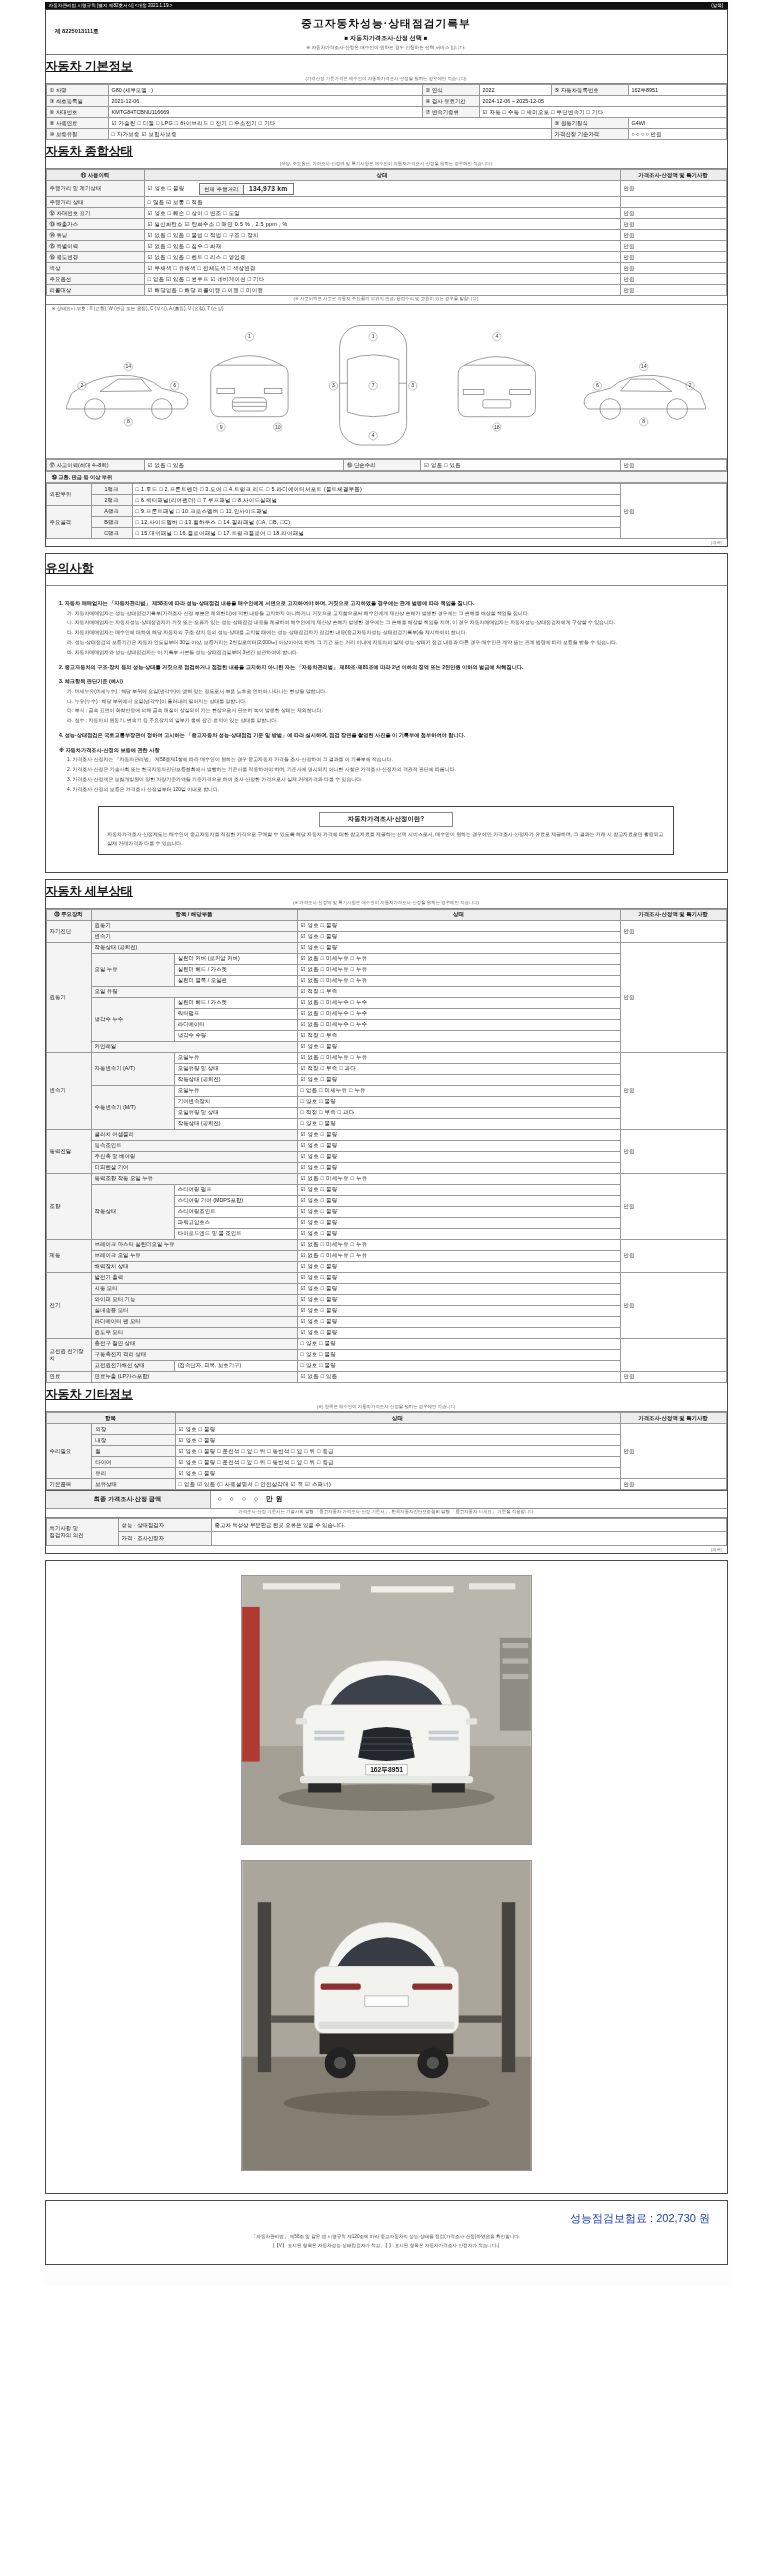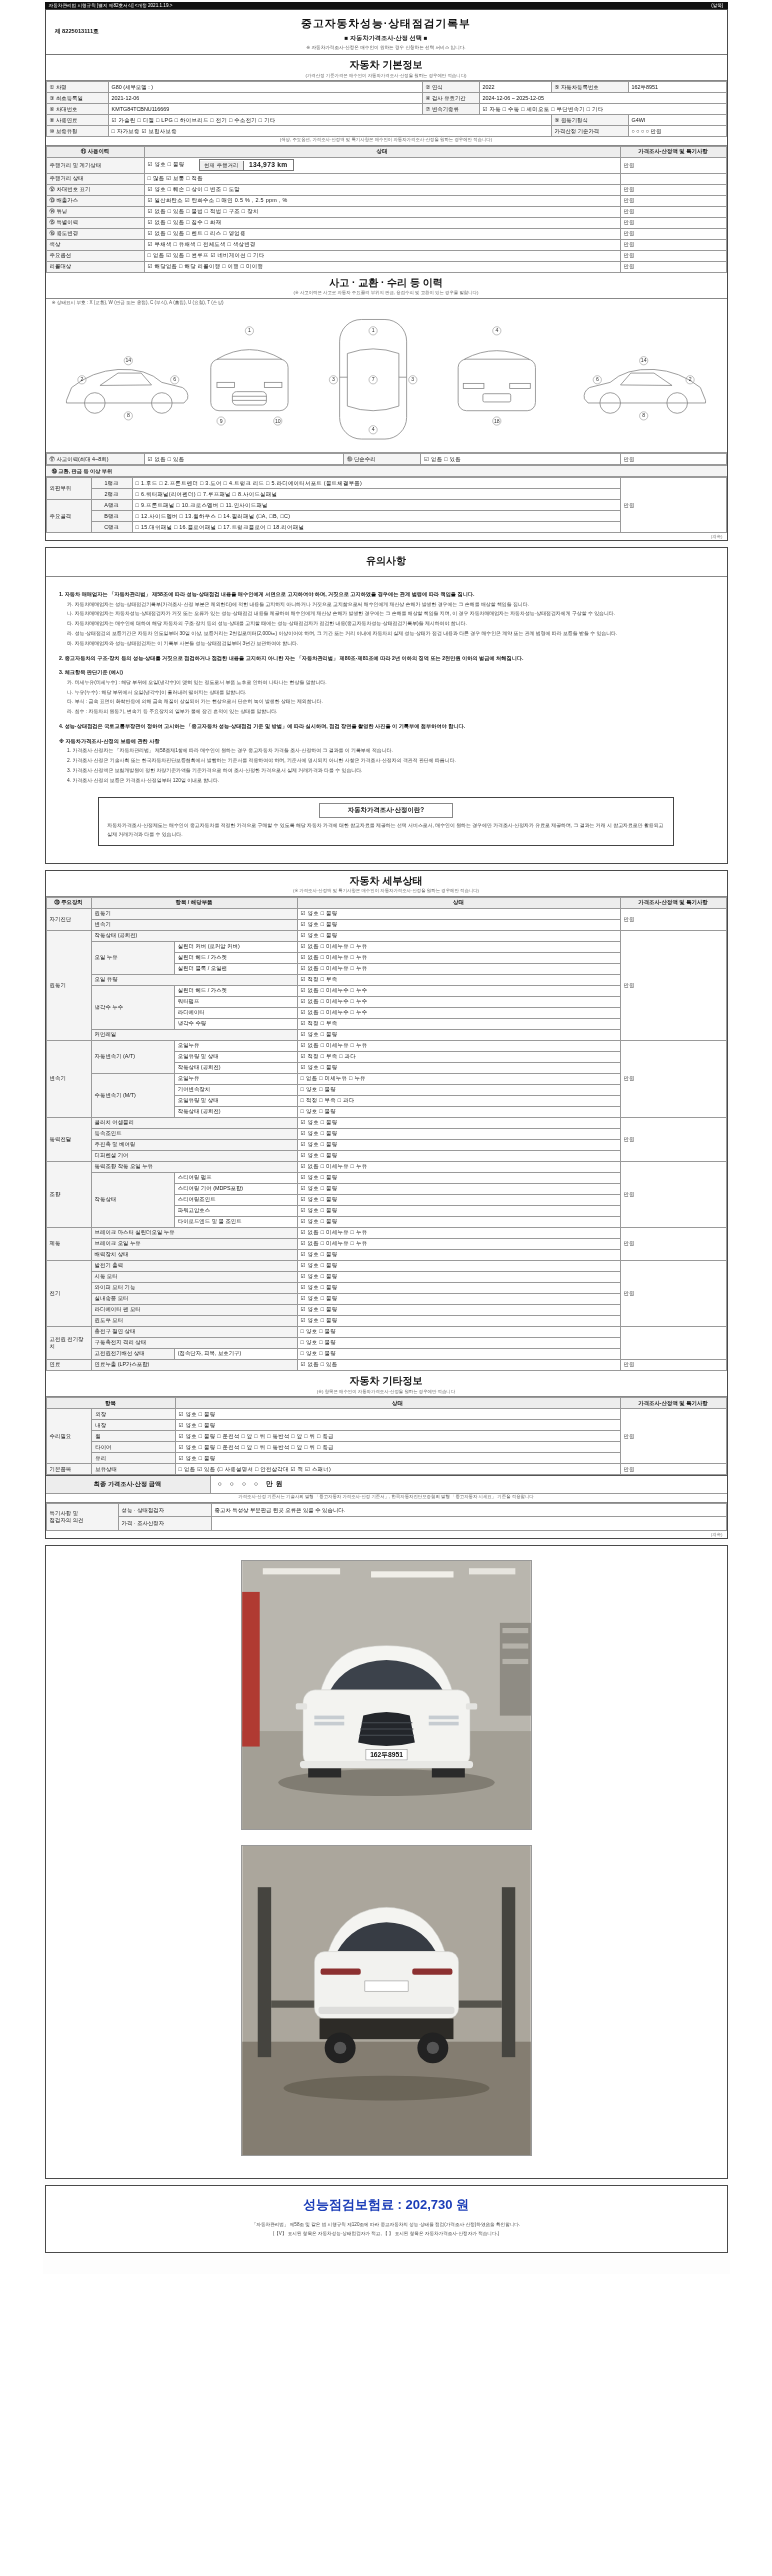--- a/index.html
+++ b/index.html
@@ -18,21 +18,21 @@
   .block {
     width: 683px; margin: 0 auto 6.2px; background: #fff;
     border: 0.5px solid #4a4a4a;
   }
   .doc-head { position: relative; padding: 7.2px 9.3px 4.1px; border-bottom: 0.5px solid #777; }
   .doc-no { position: absolute; left: 9.3px; top: 17.5px; font-size: 5.7px; font-weight: bold; }
   .doc-title { text-align: center; font-size: 10.8px; font-weight: bold; letter-spacing: 1px; }
   .doc-sub { text-align: center; font-size: 6.2px; font-weight: bold; margin-top: 3.1px; }
   .doc-subnote { text-align: center; font-size: 4.6px; color: #555; margin-top: 1.5px; }
 
-  .sec-title { text-align: center; font-weight: bold; font-size: 10px; padding: 3.1px 0 0.5px; }
+  .sec-title { text-align: left; font-weight: bold; font-size: 12px; padding: 3.1px 0 0.5px; text-decoration: underline; }
   .sec-note { text-align: center; font-size: 4.4px; color: #666; padding-bottom: 2.6px; border-bottom: 0.5px solid #888; }
 
   table.frm { width: 100%; border-collapse: collapse; }
   table.frm th, table.frm td {
     border: 0.5px solid #9a9a9a; font-size: 5.4px; padding: 1.5px 3.1px;
     vertical-align: middle; font-weight: normal; text-align: left;
   }
   table.frm th { background: #ededed; text-align: center; font-weight: bold; }
   td.lbl, td.group, td.part { background: #f4f4f4; }
   td.group { text-align: center; font-weight: bold; width: 45px; }
@@ -59,21 +59,21 @@
   .note-n1 { font-size: 5.2px; font-weight: bold; margin: 5.2px 0 1.5px; line-height: 1.75; }
   .note-n2 { font-size: 4.9px; color: #333; margin: 1px 0 1px 8.2px; line-height: 1.8; }
   .qbox { border: 0.8px solid #444; margin: 11.3px auto 3.1px; width: 88%; padding: 5.2px 8.2px; }
   .qbox-title { text-align: center; font-weight: bold; font-size: 6.4px; border: 0.5px solid #888; width: 134px; margin: 0 auto 4.1px; padding: 2.1px; }
   .qbox-text { font-size: 4.9px; line-height: 1.8; color: #333; }
 
   .photos-body { padding: 7.2px 0 15.5px; text-align: center; }
   .photo-frame { display: inline-block; border: 0.5px solid #999; margin: 7.2px auto; line-height: 0; }
 
   .sign-body { padding: 6.2px 11.3px 13.4px; }
-  .insurance { text-align: center; font-size: 13px; font-weight: bold; color: #1b3db8; padding: 3.1px 5.2px 7.2px; }
+  .insurance { text-align: right; font-size: 11px; font-weight: normal; color: #1b3db8; padding: 3.1px 5.2px 7.2px; }
   .sign-line { text-align: center; font-size: 4.6px; color: #444; line-height: 1.9; }
   .tiny-right { text-align: right; font-size: 4.4px; color: #888; padding: 1px 4.1px; }
 </style>
 </head>
 <body>
 
 <div class="canvas">
 
   <div class="topstrip">
     <span>자동차관리법 시행규칙 [별지 제82호서식] &lt;개정 2021.1.19.&gt;</span>
@@ -120,20 +120,21 @@
       </tr>
       <tr>
         <td class="lbl">⑩ 보증유형</td>
         <td class="val chk" colspan="3">□ 자가보증   ☑ 보험사보증</td>
         <td class="lbl">가격산정 기준가격</td>
         <td class="val">○ ○ ○ ○  만원</td>
       </tr>
     </tbody>
       </table>
 
+    <div class="sec-title">자동차 종합상태</div>
     <div class="sec-note">(색상, 주요옵션, 가격조사·산정액 및 특기사항은 매수인이 자동차가격조사·산정을 원하는 경우에만 적습니다)</div>
     <table class="frm">
       <thead>
         <tr>
           <th style="width:98px">⑪ 사용이력</th>
           <th>상태</th>
           <th style="width:106px">가격조사·산정액 및 특기사항</th>
         </tr>
       </thead>
       <tbody id="comp-body">
@@ -183,21 +184,20 @@
             <td class="price">만원</td>
           </tr>
           <tr>
             <td class="lbl">리콜대상</td>
             <td class="state chk"><span>☑ 해당없음   □ 해당        리콜이행   □ 이행   □ 미이행</span></td>
             <td class="price">만원</td>
           </tr>
         </tbody>
     </table>
 
-    <div class="sec-title">사고 · 교환 · 수리 등 이력</div>
     <div class="sec-note">(※ 사고이력은 사고로 자동차 주요골격 부위의 판금, 용접수리 및 교환이 있는 경우를 말합니다)</div>
     <div class="legend">※ 상태표시 부호 :  X (교환),  W (판금 또는 용접),  C (부식),  A (흠집),  U (요철),  T (손상)</div>
 
     <div class="diagram-wrap">
       <svg width="670" height="137" viewBox="0 0 1300 265">
         <g stroke="#8a8a8a" stroke-width="1.6" fill="none">
 
           <path d="M30,175 L40,150 Q80,118 130,115 Q185,112 215,140 L255,150 Q268,158 265,172 L258,180 L30,180 Z"></path>
           <circle cx="85" cy="180" r="20"></circle>
             <circle cx="215" cy="180" r="20"></circle>

